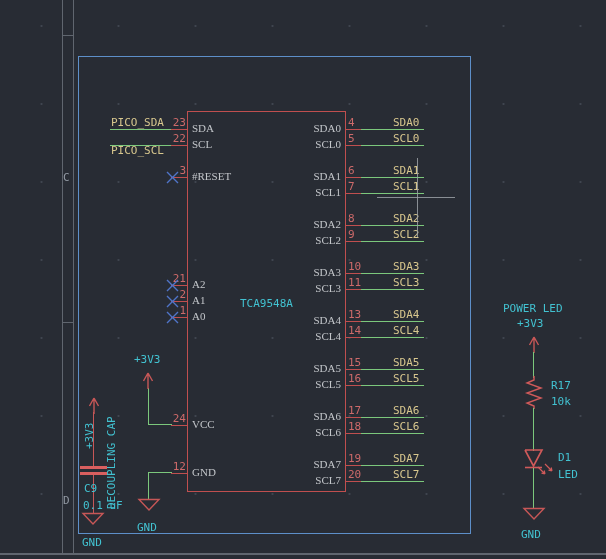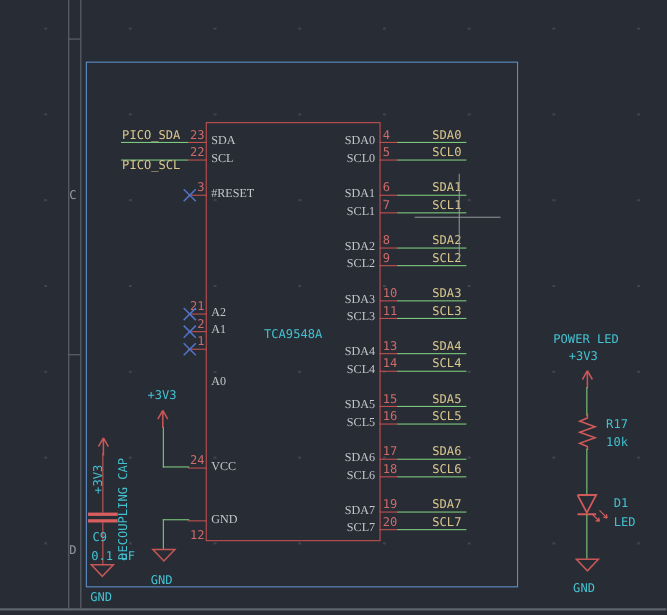--- a/index.html
+++ b/index.html
@@ -73,29 +73,29 @@
         <path d="M1 1 L12 12 M12 1 L1 12" stroke="#5074c8" stroke-width="1.4"></path>
       </svg>
       <div class="stub" style="left:171px;top:301px;width:16.5px;"></div>
       <div class="txt pin-num right-align" style="right:420px;top:288px;">2</div>
       <div class="txt pin-name" style="left:192px;top:294px;">A1</div>
       <svg width="13" height="13" style="left:165.5px;top:294.5px;">
         <path d="M1 1 L12 12 M12 1 L1 12" stroke="#5074c8" stroke-width="1.4"></path>
       </svg>
       <div class="stub" style="left:171px;top:317px;width:16.5px;"></div>
       <div class="txt pin-num right-align" style="right:420px;top:304px;">1</div>
-      <div class="txt pin-name" style="left:192px;top:310px;margin-top:31px;">A0</div>
+      <div class="txt pin-name" style="left:192px;top:310px;">A0</div>
       <svg width="13" height="13" style="left:165.5px;top:310.5px;">
         <path d="M1 1 L12 12 M12 1 L1 12" stroke="#5074c8" stroke-width="1.4"></path>
       </svg>
       <div class="stub" style="left:171px;top:425px;width:16.5px;"></div>
       <div class="txt pin-num right-align" style="right:420px;top:412px;">24</div>
       <div class="txt pin-name" style="left:192px;top:418px;">VCC</div>
       <div class="stub" style="left:171px;top:473px;width:16.5px;"></div>
-      <div class="txt pin-num right-align" style="right:420px;top:480px;margin-left:17px;">12</div>
+      <div class="txt pin-num right-align" style="right:420px;top:460px;margin-left:17px;">12</div>
       <div class="txt pin-name" style="left:192px;top:466px;">GND</div>
       <div class="stub" style="left:345px;top:129px;width:16px;"></div>
       <div class="txt pin-num" style="left:348px;top:116px;">4</div>
       <div class="txt pin-name right-align" style="right:265px;top:122px;">SDA0</div>
       <div class="wireh" style="left:361px;top:129px;width:63px;"></div>
       <div class="txt net-label" style="left:393px;top:116px;">SDA0</div>
       <div class="stub" style="left:345px;top:145px;width:16px;"></div>
       <div class="txt pin-num" style="left:348px;top:132px;">5</div>
       <div class="txt pin-name right-align" style="right:265px;top:138px;">SCL0</div>
       <div class="wireh" style="left:361px;top:145px;width:63px;"></div>

